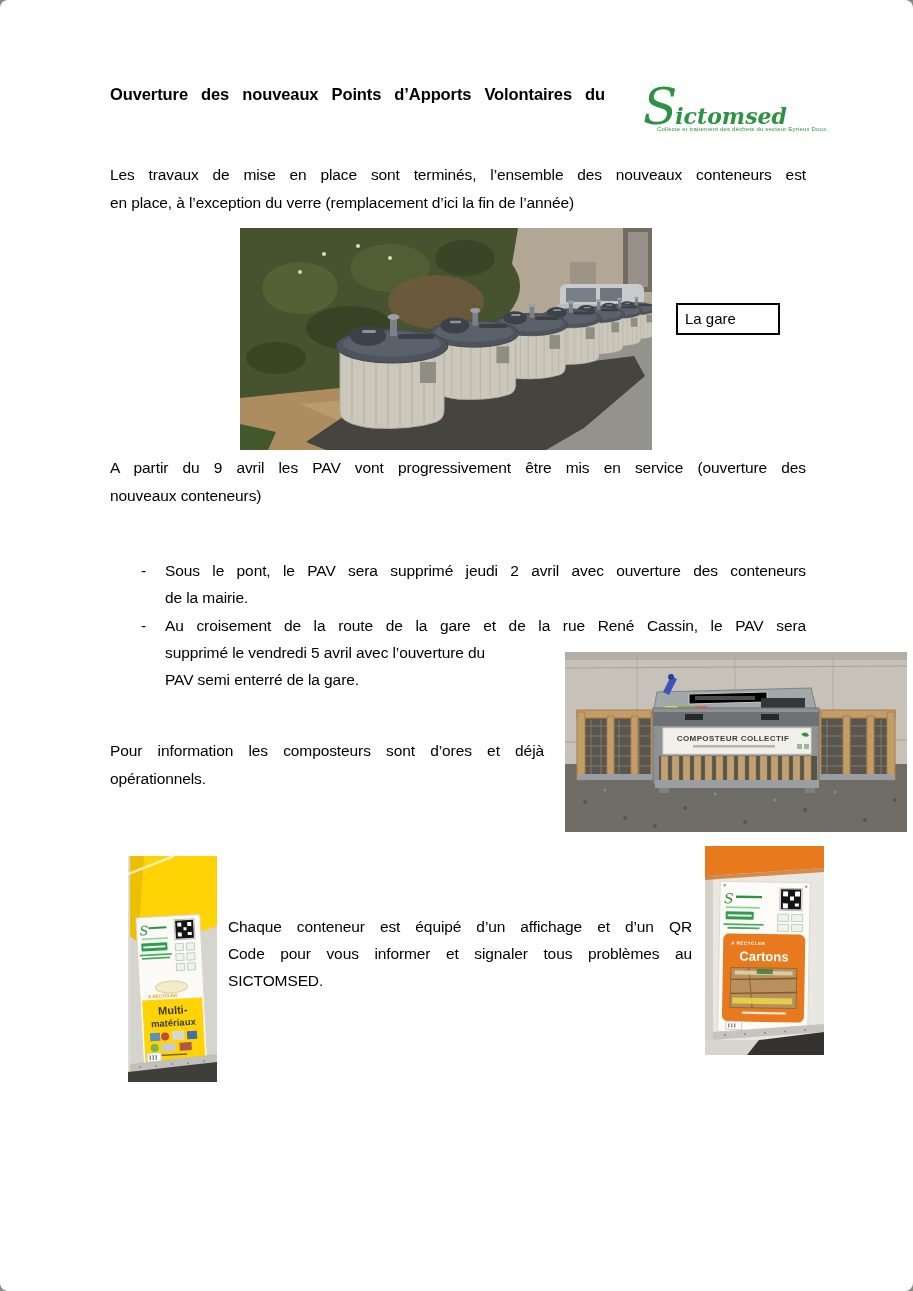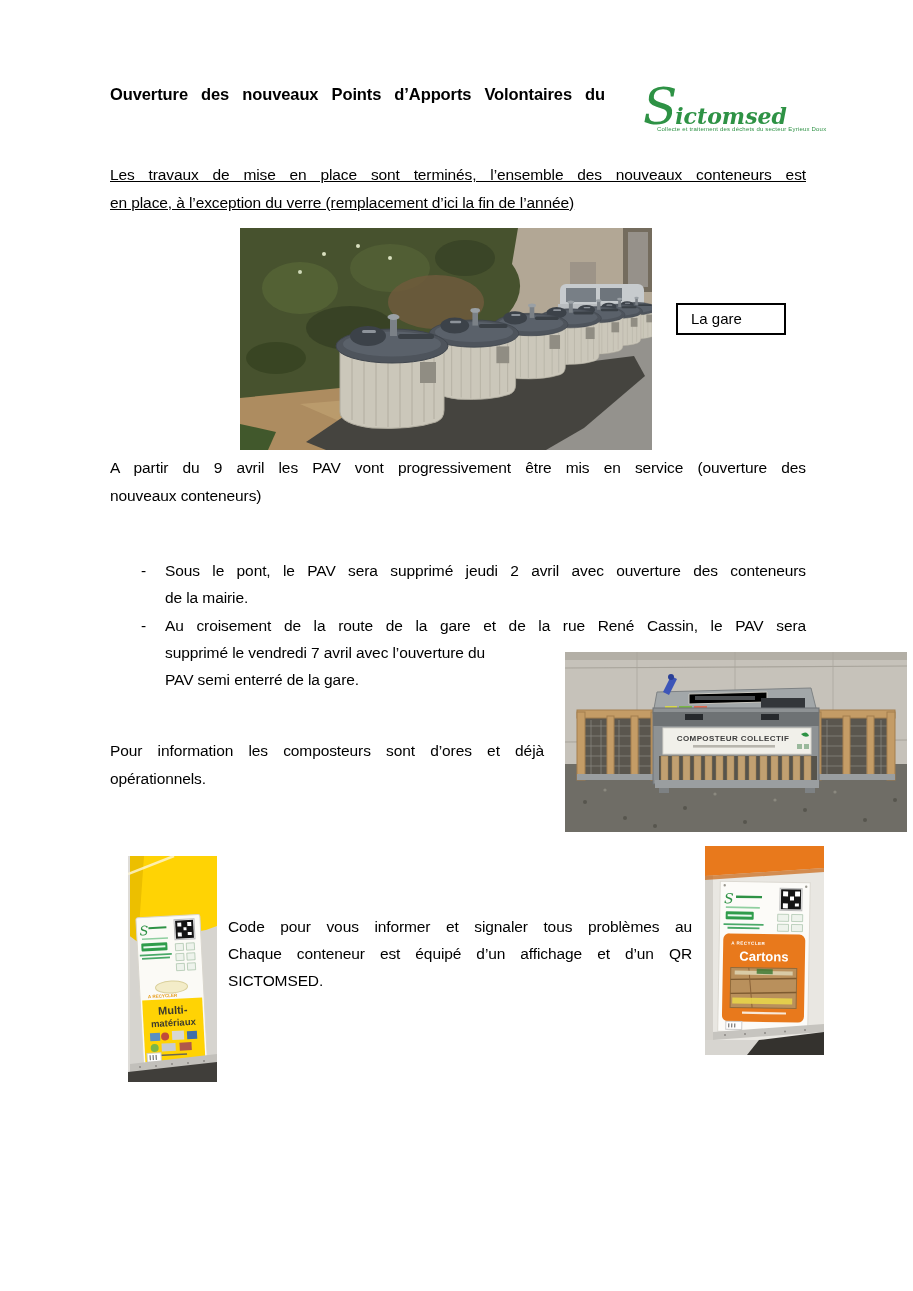--- a/index.html
+++ b/index.html
@@ -1,25 +1,25 @@
 <!DOCTYPE html>
 <html><head>
 <meta charset="utf-8">
 <style>
   html,body{margin:0;padding:0;background:#888;}
   .page{position:relative;width:913px;height:1291px;background:#ffffff;overflow:hidden;
-        font-family:"Liberation Sans","DejaVu Sans",sans-serif;color:#000;}
+        font-family:"Liberation Sans","DejaVu Sans",sans-serif;color:#000;border-radius:8px;}
   .abs{position:absolute;}
   .title{font-weight:bold;font-size:16.5px;text-align:justify;text-align-last:justify;letter-spacing:-.1px;}
   .para{font-size:15.5px;line-height:28px;letter-spacing:-.1px;}
   .para.tight{line-height:27px;}
   .ln{text-align:justify;text-align-last:justify;}
   .ln.last{text-align:justify;text-align-last:left;}
   .caption-box{border:2px solid #000;width:93px;height:28px;line-height:28px;
-               padding-left:13px;font-size:15px;background:#fff;}
+               padding-left:7px;font-size:15px;background:#fff;}
   .bullet-marker{font-size:15.5px;line-height:27px;}
   .logo{display:flex;align-items:baseline;color:#2e9245;}
   .logo-s{font-family:"DejaVu Serif","Liberation Serif",serif;font-style:italic;font-size:50px;line-height:46px;}
   .logo-rest{font-family:"DejaVu Serif","Liberation Serif",serif;font-style:italic;font-weight:bold;font-size:22px;margin-left:-2px;}
   .logo-tagline{color:#2e9245;font-size:6px;letter-spacing:.2px;margin-top:-4px;margin-left:14px;white-space:nowrap;}
   .photo{display:block;}
   svg{display:block;}
 </style>
 </head>
 <body>
@@ -29,21 +29,21 @@
   <div class="abs title" style="left:110px;top:85px;width:495px;">Ouverture des nouveaux Points d’Apports Volontaires du</div>
 
   <div class="abs" style="left:643px;top:84px;width:190px;">
     <div class="logo">
       <span class="logo-s">S</span>
       <span class="logo-rest">ictomsed</span>
     </div>
     <div class="logo-tagline">Collecte et traitement des déchets du secteur Eyrieux Doux</div>
   </div>
 
-  <div class="abs para" style="left:110px;top:161px;width:696px;text-decoration:underline;">
+  <div class="abs para" style="left:110px;top:161px;width:696px;">
     <div class="ln">Les travaux de mise en place sont terminés, l’ensemble des nouveaux conteneurs est</div>
     <div class="ln last">en place, à l’exception du verre (remplacement d’ici la fin de l’année)</div>
   </div>
 
   <div class="abs photo" style="left:240px;top:228px;">
     <svg width="412" height="222" viewBox="0 0 412 222">
       <defs>
         <g id="pav">
           <path d="M-52,-26 L-52,38 Q-52,50 -20,54 Q20,56 44,48 Q52,45 52,36 L52,-26 Z" fill="#cbc7ba" stroke="#b0ac9f" stroke-width="1"></path>
           <g stroke="#b9b5a8" stroke-width="1.4">
@@ -124,21 +124,21 @@
 
   <div class="abs bullet-marker" style="left:141px;top:557px;">-</div>
   <div class="abs para tight" style="left:165px;top:557px;width:641px;">
     <div class="ln">Sous le pont, le PAV sera supprimé jeudi 2 avril avec ouverture des conteneurs</div>
     <div class="ln last">de la mairie.</div>
   </div>
 
   <div class="abs bullet-marker" style="left:141px;top:612px;">-</div>
   <div class="abs para tight" style="left:165px;top:612px;width:641px;">
     <div class="ln">Au croisement de la route de la gare et de la rue René Cassin, le PAV sera</div>
-    <div class="ln last">supprimé le vendredi 7 avril avec l’ouverture du</div>
+    <div class="ln last">supprimé le vendredi 5 avril avec l’ouverture du</div>
     <div class="ln last">PAV semi enterré de la gare.</div>
   </div>
 
   <div class="abs photo" style="left:565px;top:652px;">
     <svg width="342" height="180" viewBox="0 0 342 180">
       <rect width="342" height="118" fill="#c6c2ba"></rect>
       <rect width="342" height="8" fill="#b3afa6"></rect>
       <g stroke="#a8a49b" stroke-width="1.2">
         <line x1="0" y1="16" x2="342" y2="14"></line>
           <line x1="0" y1="90" x2="342" y2="88"></line>
@@ -319,22 +319,22 @@
           <circle cx="28" cy="210" r="1"></circle>
           <circle cx="44" cy="208" r="1"></circle>
         <circle cx="60" cy="207" r="1"></circle>
           <circle cx="76" cy="205" r="1"></circle>
       </g>
       <polygon points="0,216 89,206 89,226 0,226" fill="#403e3a"></polygon>
     </svg>
   </div>
 
   <div class="abs para tight" style="left:228px;top:913px;width:464px;">
+    <div class="ln">Chaque conteneur est équipé d’un affichage et d’un QR</div>
     <div class="ln">Code pour vous informer et signaler tous problèmes au</div>
-    <div class="ln">Chaque conteneur est équipé d’un affichage et d’un QR</div>
     <div class="ln last">SICTOMSED.</div>
   </div>
 
   <div class="abs photo" style="left:705px;top:846px;">
     <svg width="119" height="209" viewBox="0 0 119 209">
       <rect width="119" height="209" fill="#e9e7e2"></rect>
       <rect width="8" height="209" fill="#d4d1cb"></rect>
       <polygon points="0,0 119,0 119,22 0,30" fill="#e8791c"></polygon>
       <polygon points="0,30 119,22 119,26 0,34" fill="#c96512" opacity=".7"></polygon>
       <g transform="rotate(1 60 110)">

